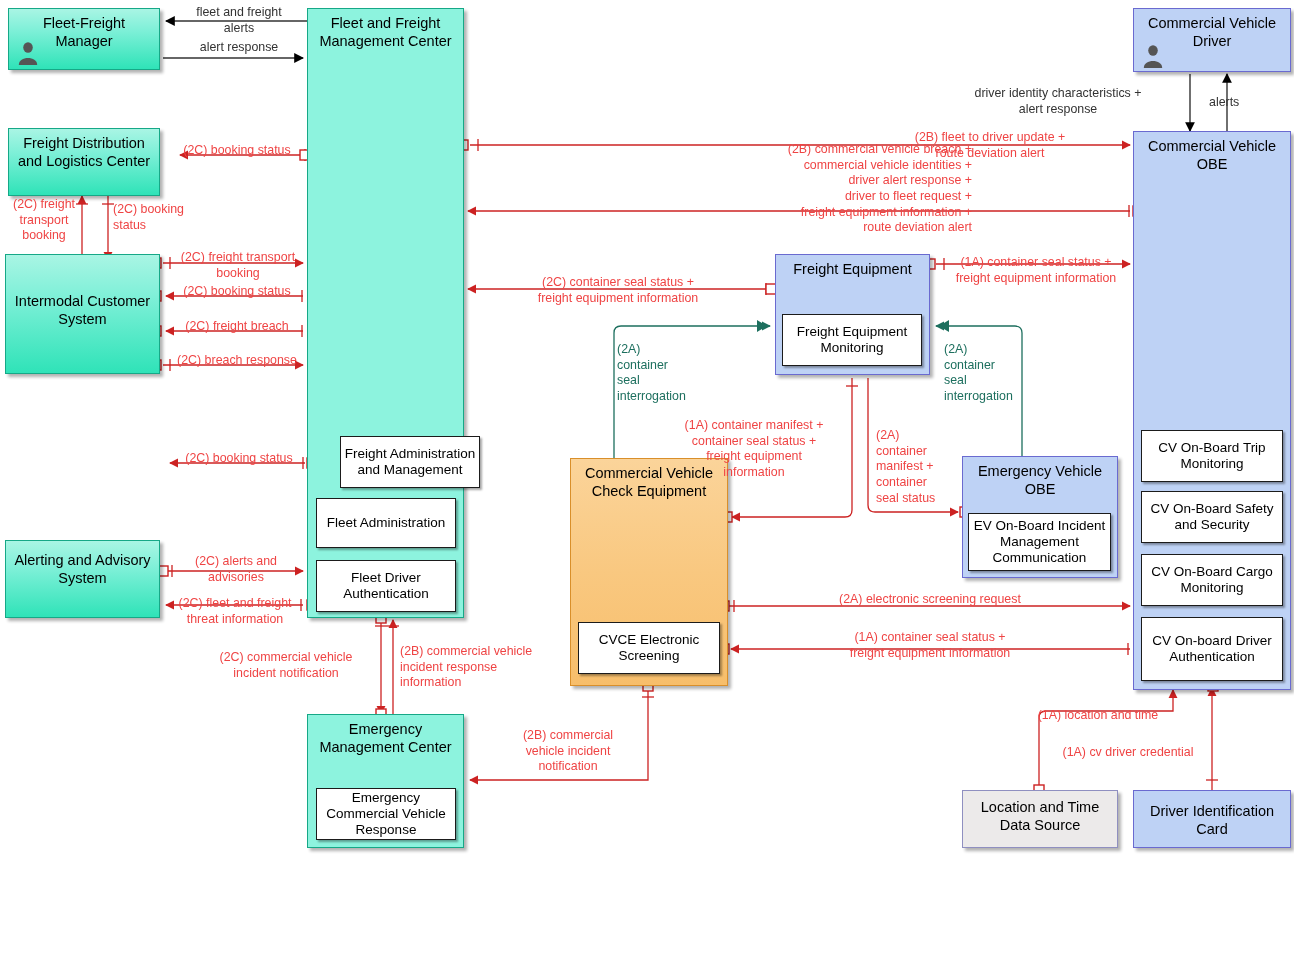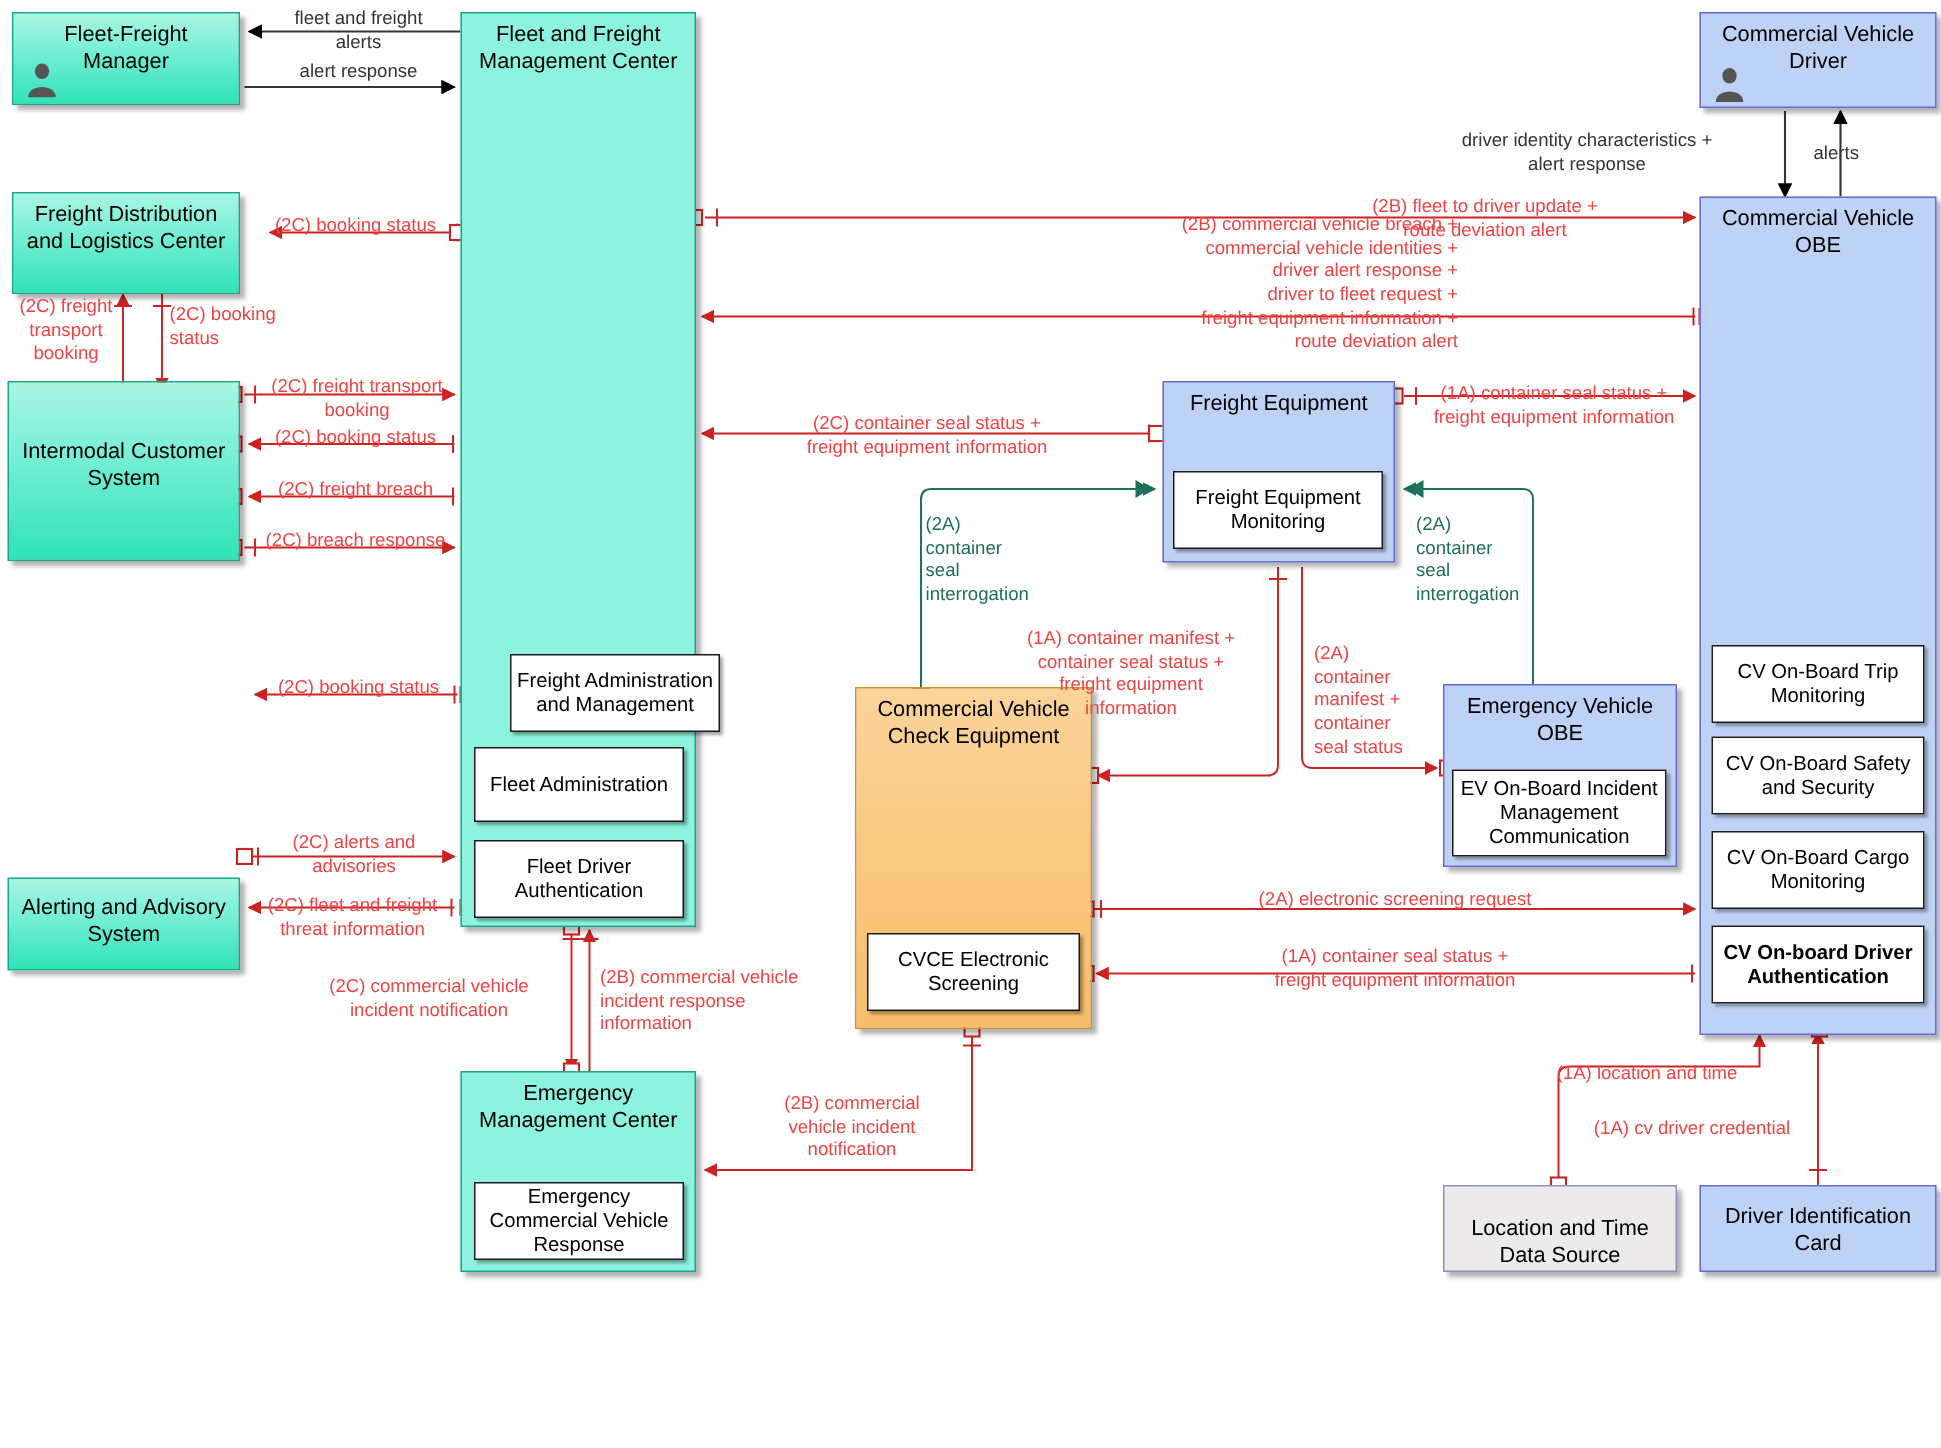--- a/index.html
+++ b/index.html
@@ -286,21 +286,21 @@
     <span style="white-space:pre-line">Freight Distribution
 and Logistics Center</span>
   </div>
 
   <div class="node teal" style="left:5px; top:254px; width:155px; height:120px; padding-top:38px;">
     <span style="white-space:pre-line">Intermodal Customer
 System</span>
   </div>
 
 
-  <div class="node teal" style="left:5px; top:585px; width:155px; height:62px; padding-top:11px;">
+  <div class="node teal" style="left:5px; top:540px; width:155px; height:78px; padding-top:11px;">
     <span style="white-space:pre-line">Alerting and Advisory
 System</span>
   </div>
 
   <div class="node teal-plain" style="left:307px; top:714px; width:157px; height:134px;">
     <span style="white-space:pre-line">Emergency
 Management Center</span>
   </div>
   <div class="subnode" style="left:316px; top:788px; width:140px; height:52px;">
     <span style="white-space:pre-line">Emergency
@@ -353,26 +353,26 @@
 Monitoring</span>
   </div>
   <div class="subnode" style="left:1141px; top:491px; width:142px; height:52px;">
     <span style="white-space:pre-line">CV On-Board Safety
 and Security</span>
   </div>
   <div class="subnode" style="left:1141px; top:554px; width:142px; height:52px;">
     <span style="white-space:pre-line">CV On-Board Cargo
 Monitoring</span>
   </div>
-  <div class="subnode" style="left:1141px; top:617px; width:142px; height:52px;font-weight:bold;">
+  <div class="subnode" style="left:1141px; top:617px; width:142px; height:64px;">
     <span style="white-space:pre-line">CV On-board Driver
 Authentication</span>
   </div>
 
-  <div class="node grey" style="left:962px; top:790px; width:156px; height:58px; padding-top:20px;">
+  <div class="node grey" style="left:962px; top:790px; width:156px; height:58px; padding-top:8px;">
     <span style="white-space:pre-line">Location and Time
 Data Source</span>
   </div>
 
   <div class="node blue" style="left:1133px; top:790px; width:158px; height:58px; padding-top:12px;">
     <span style="white-space:pre-line">Driver Identification
 Card</span>
   </div>
 
   <div class="label black ta-c" style="left:178px; top:5px; width:122px;"><span style="white-space:pre-line">fleet and freight

